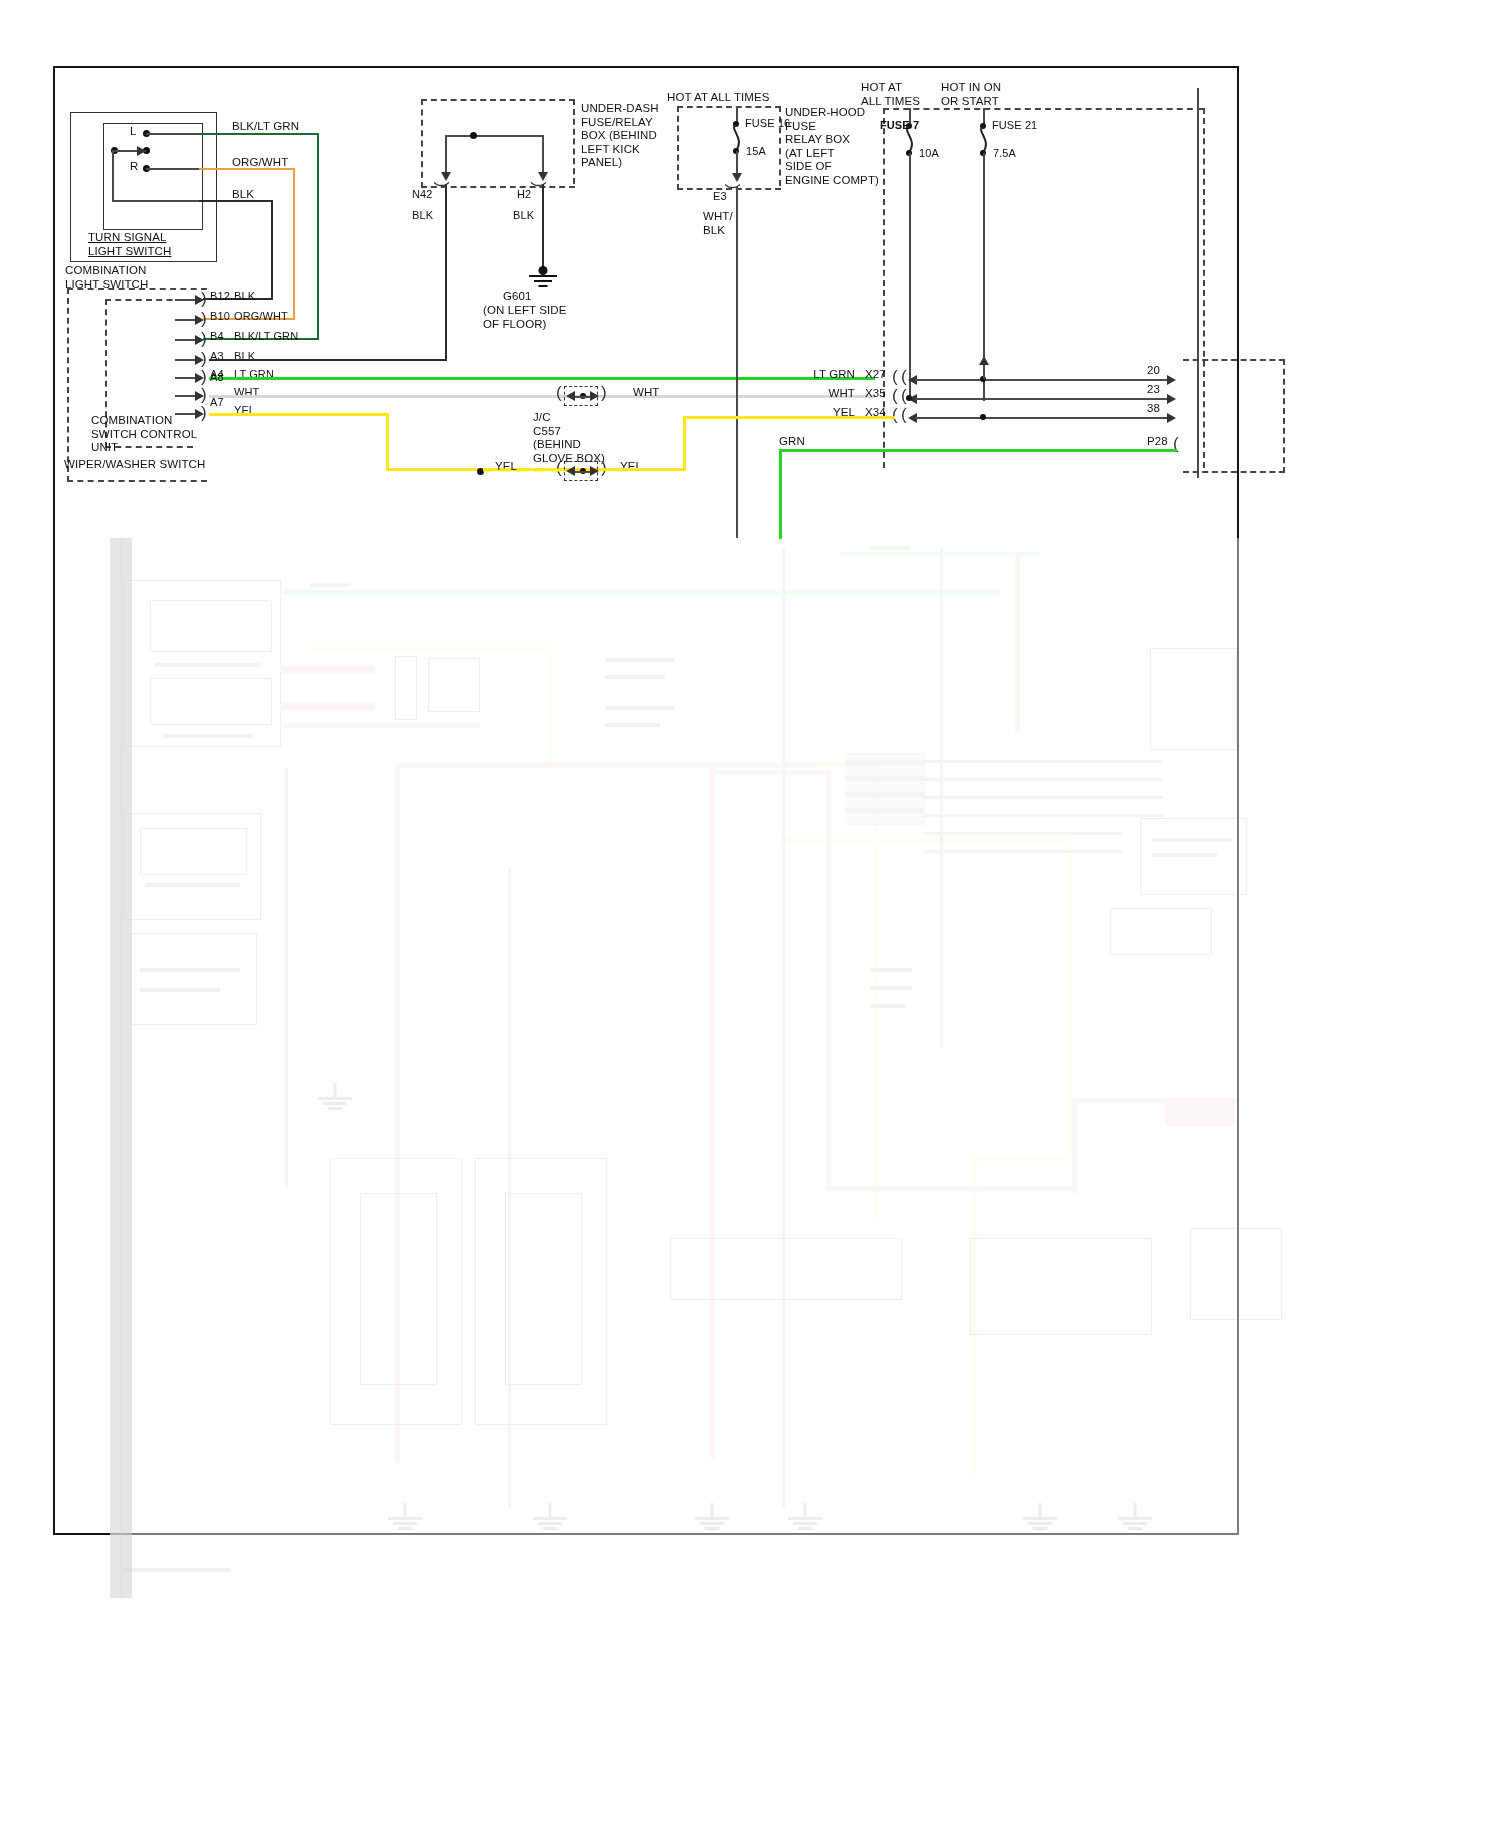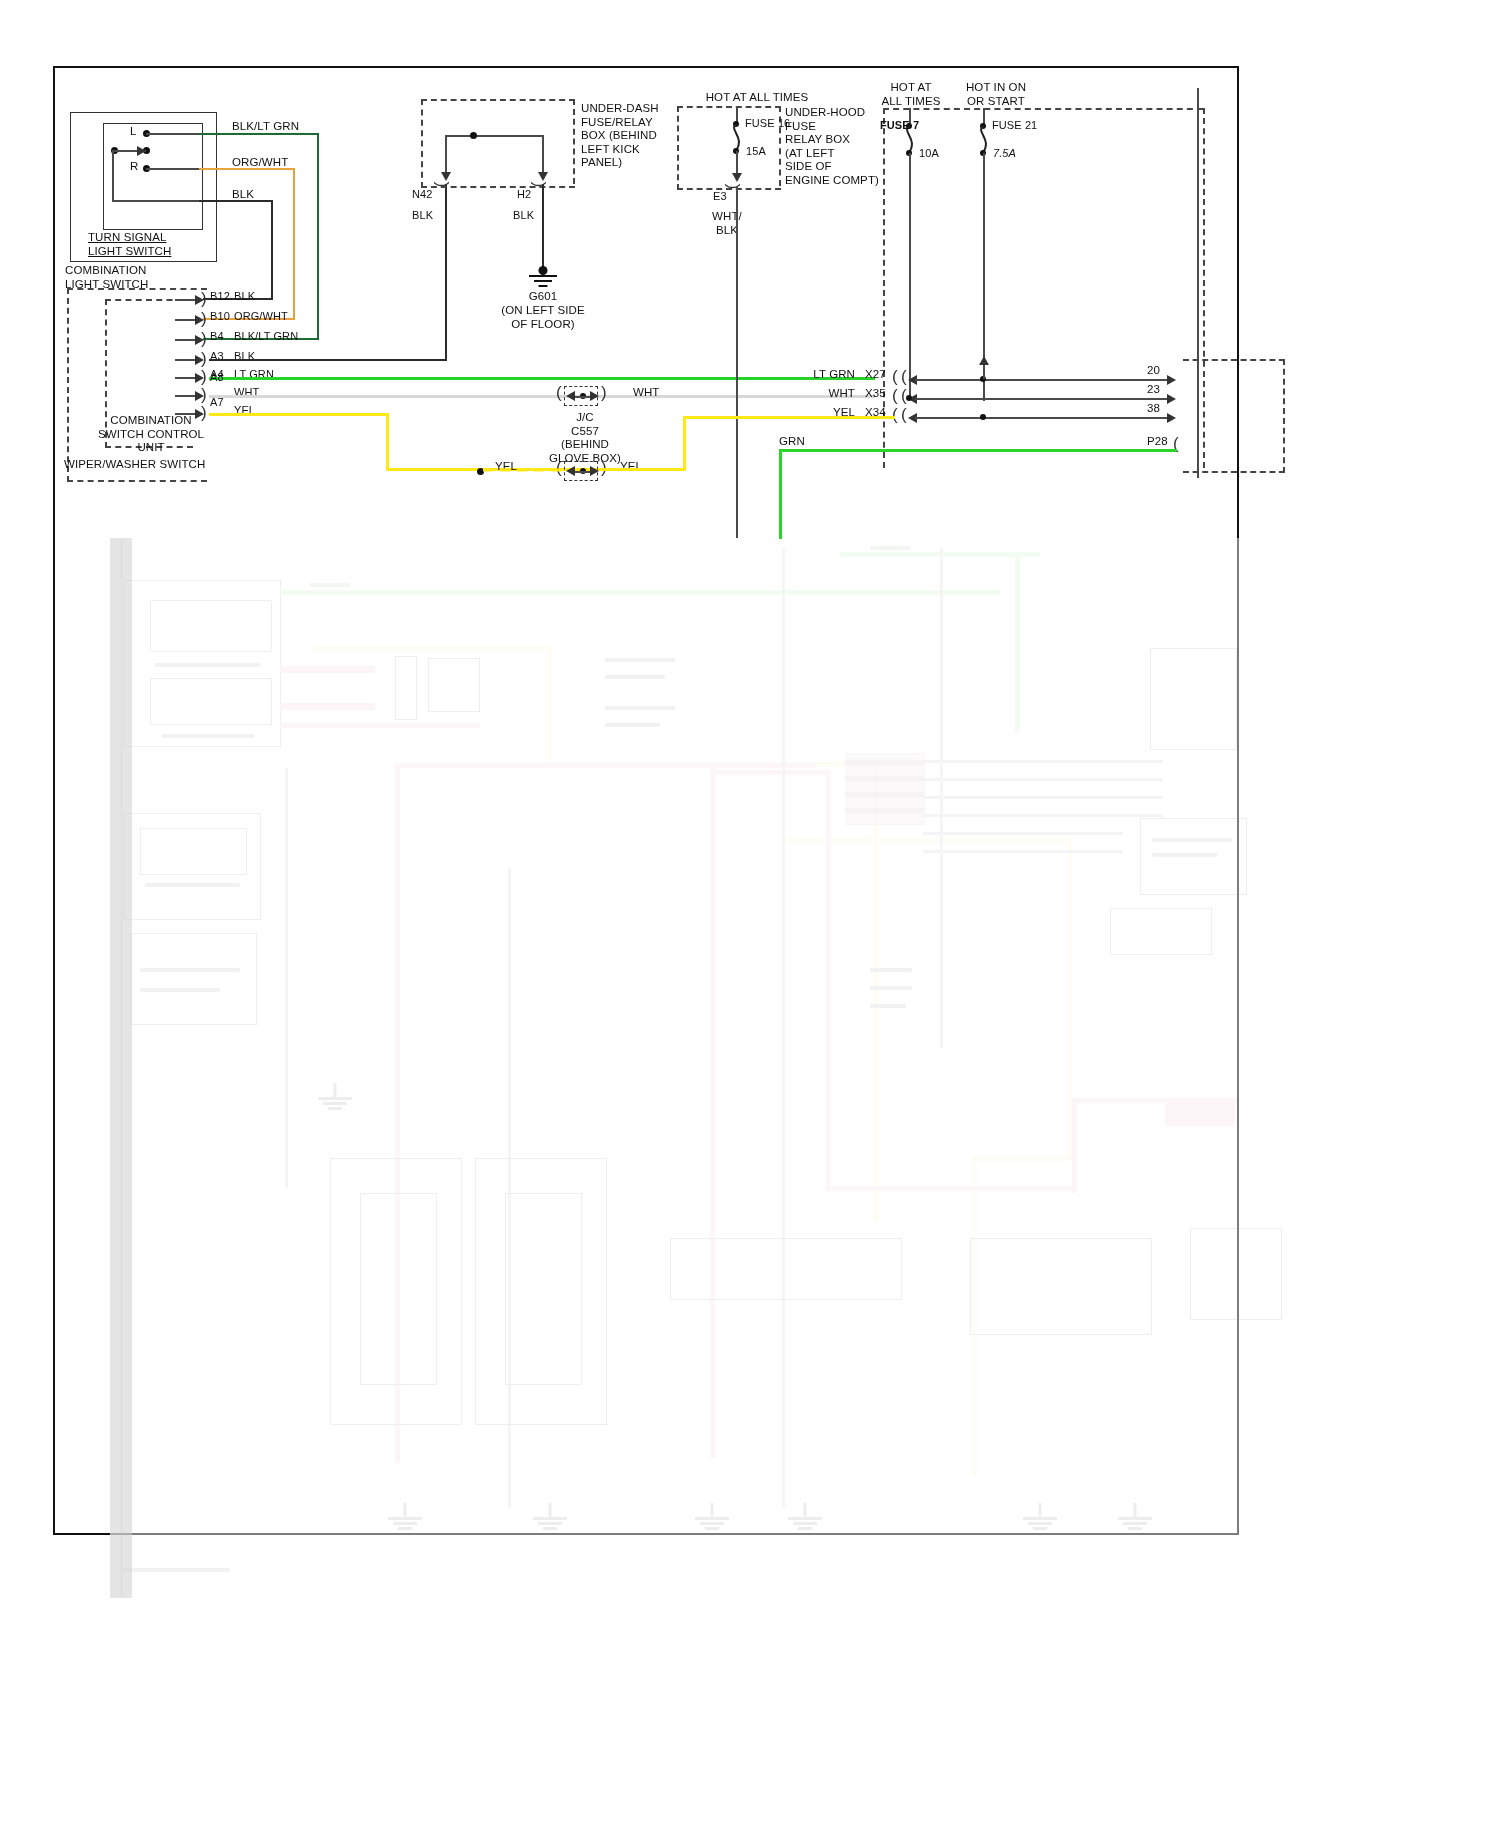--- a/index.html
+++ b/index.html
@@ -4,21 +4,21 @@
 <style>
   html,body{margin:0;padding:0;background:#ffffff;}
   body{font-family:"Liberation Sans",sans-serif;}
   #page{position:relative;width:1500px;height:1828px;background:#fff;overflow:hidden;}
 
   
   #sheet{position:absolute;left:53px;top:66px;width:1182px;height:1465px;border:2px solid #111;background:#fff;}
 
   .lbl{position:absolute;font-size:11.5px;color:#111;line-height:13.5px;white-space:pre;letter-spacing:.1px;}
   .lbl.sm{font-size:11px;}
-  .lbl.c{text-align:center;}
+  .lbl.c{}
   .lbl.r{text-align:right;}
 
   
   .w{position:absolute;background:#3a3a3a;}
   .w.h{height:2px;}
   .w.v{width:2px;}
   .w.blk{background:#2b2b2b;}
   .w.dgrn{background:#1d6b34;}
   .w.org{background:#e8a23c;}
   .w.ltgrn{background:#25d32a;}
@@ -381,21 +381,21 @@
     <div class="lbl sm" style="left:864px;top:79px;">10A</div>
     <div class="w v thin" style="left:854px;top:85px;height:245px;"></div>
 
     <div class="w v thin" style="left:928px;top:40px;height:18px;"></div>
     <div class="dot sm" style="left:925px;top:55px;"></div>
     <svg class="fuse" style="left:917px;top:58px;" width="24" height="26" viewBox="0 0 24 26">
       <path d="M11.5 0 C 3 5, 20 13, 11.5 26" stroke="#222" stroke-width="2" fill="none"></path>
     </svg>
     <div class="dot sm" style="left:925px;top:82px;"></div>
     <div class="lbl sm" style="left:937px;top:51px;">FUSE 21</div>
-    <div class="lbl sm" style="left:938px;top:79px;font-style:italic;">7.5A</div>
+    <div class="lbl sm" style="left:938px;top:79px;">7.5A</div>
     <div class="w v thin" style="left:928px;top:85px;height:248px;"></div>
 
     <div class="w v thin" style="left:1142px;top:20px;height:390px;"></div>
 
     <div class="lbl r" style="left:740px;top:300px;width:60px;">LT GRN</div>
     <div class="lbl" style="left:810px;top:300px;">X27</div>
     <div class="conn" style="left:837px;top:300px;">(</div>
     <div class="conn" style="left:846px;top:300px;">(</div>
     <div class="arrleft" style="left:853px;top:307px;"></div>
     <div class="w h thin" style="left:860px;top:311px;width:258px;"></div>

